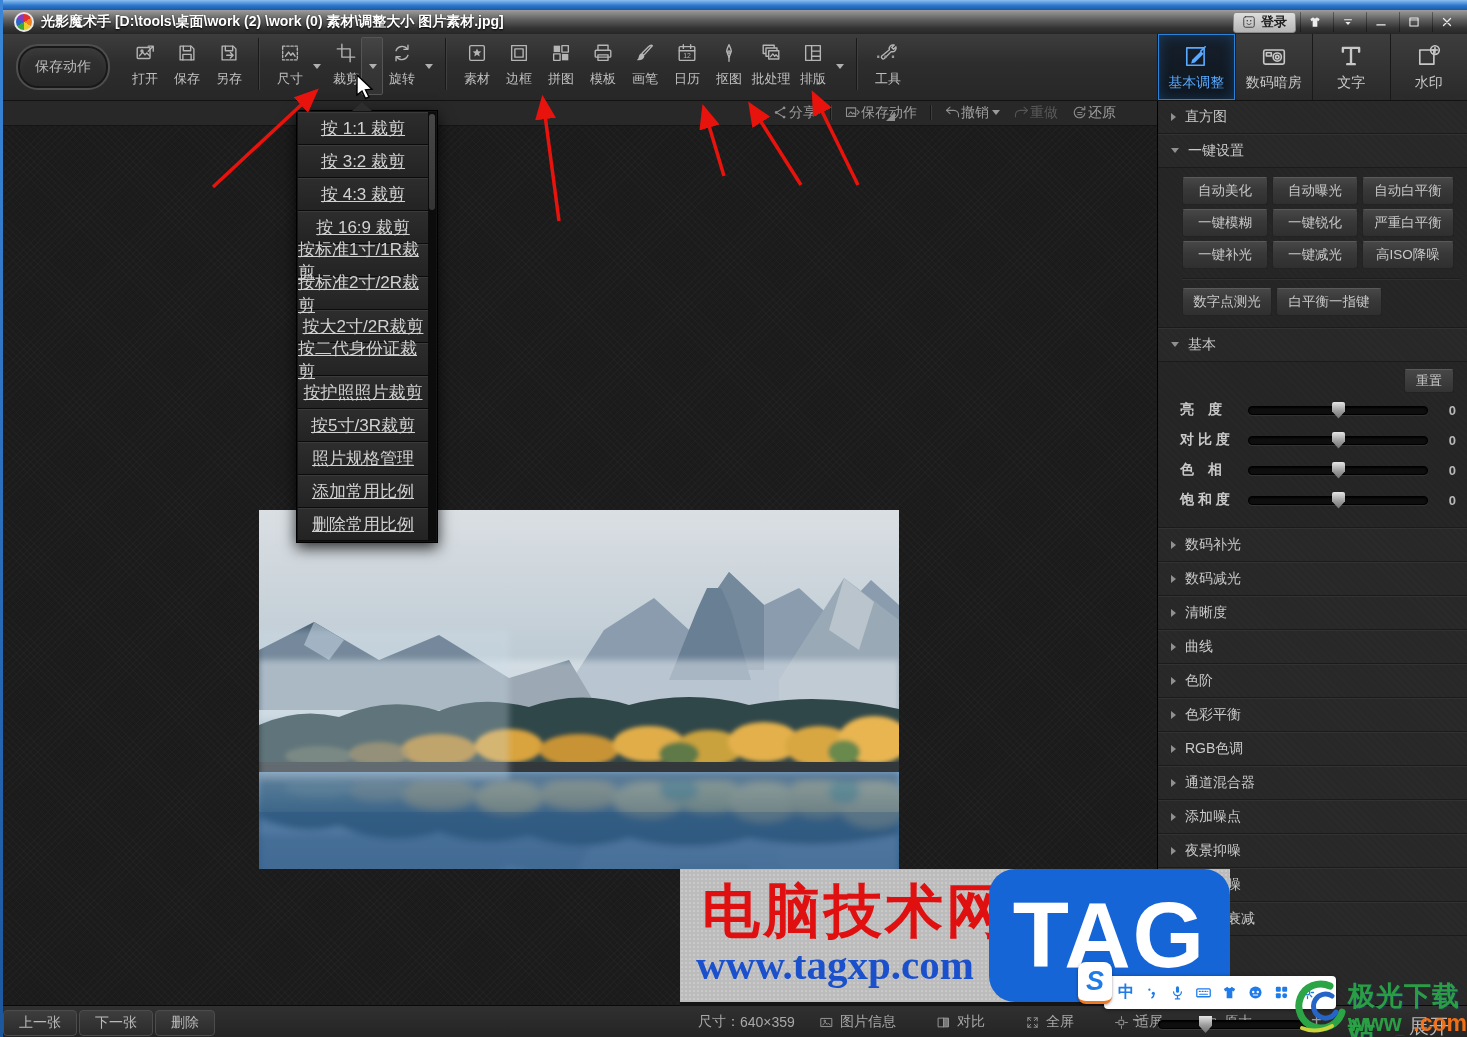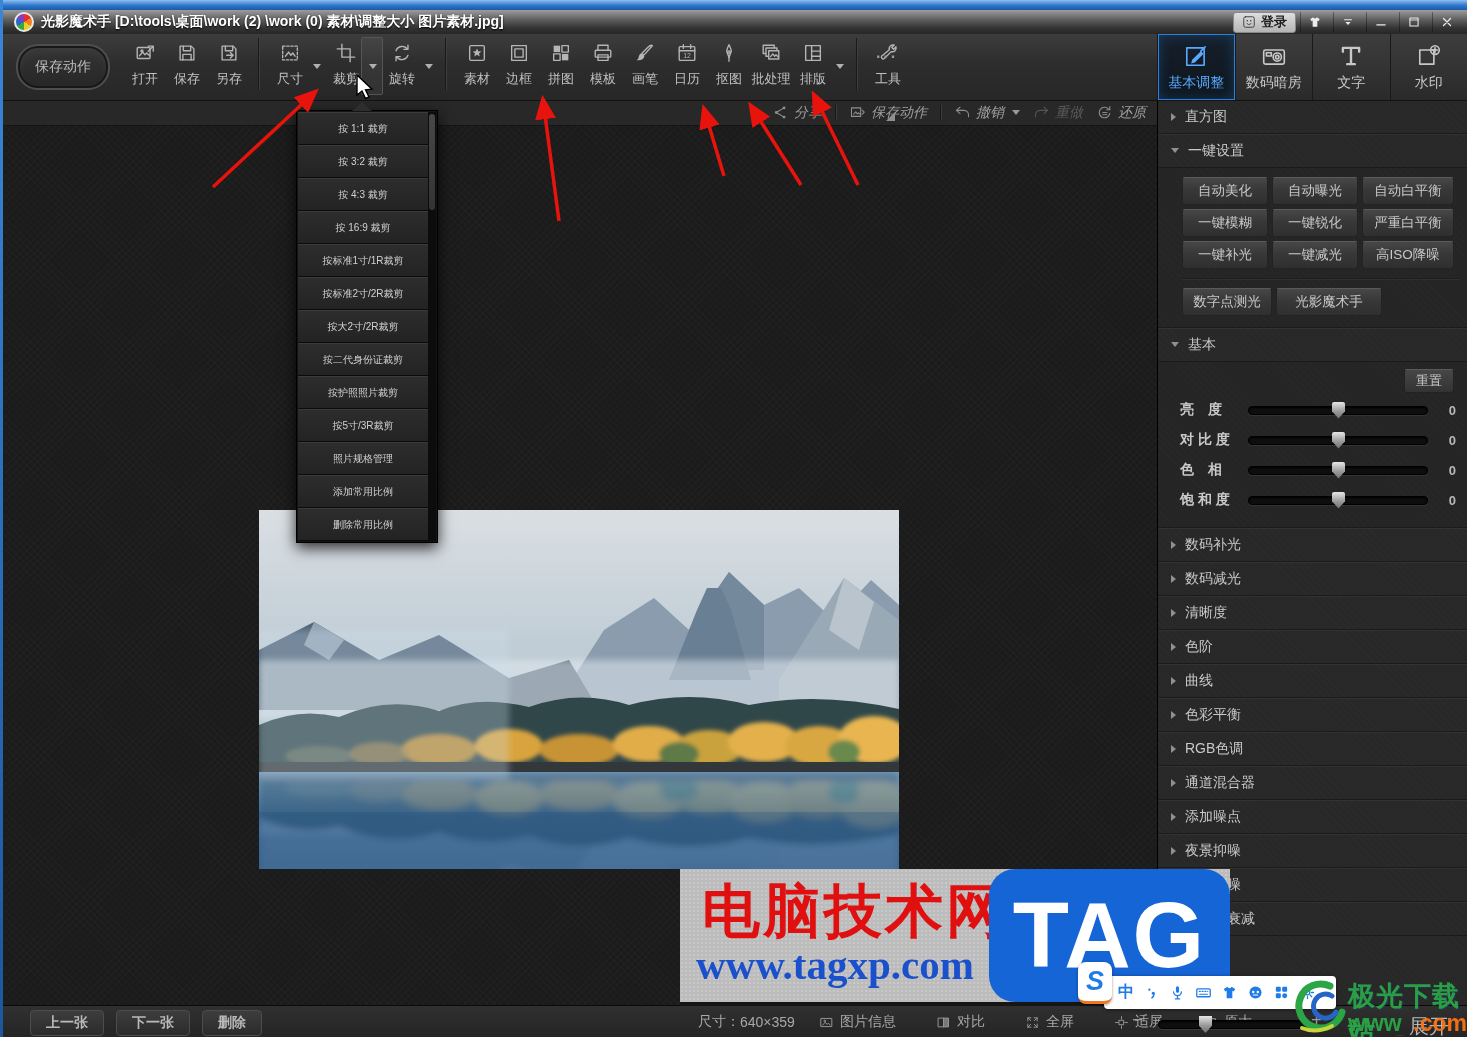--- a/index.html
+++ b/index.html
@@ -46,36 +46,36 @@
   
   .mode-tabs{position:absolute;right:0;top:34px;width:310px;height:66px;display:flex;z-index:7;}
   .mode-tab{flex:1;display:flex;flex-direction:column;align-items:center;justify-content:center;gap:5px;
             color:#c8c8c8;font-size:14px;border-left:1px solid #191919;background:linear-gradient(#3d3d3d,#2a2a2a);}
   .mode-tab .icon{width:26px;height:26px;}
   .mode-tab.active{background:linear-gradient(#16202c,#0e151d);color:#59aaff;box-shadow:inset 0 0 0 1px #2a82da, inset 0 0 14px rgba(42,130,218,.35);}
   
   .actionbar{position:absolute;left:0;top:100px;width:1157px;height:25px;z-index:4;
              background:#282828;border-bottom:1px solid #151515;}
   .ab-group{position:absolute;left:772px;top:0;height:25px;display:flex;align-items:center;gap:13px;color:#9f9f9f;font-size:14px;}
-  .ab-item{display:flex;align-items:center;gap:5px;font-style:italic;}
+  .ab-item{display:flex;align-items:center;}
   .ab-item .icon{width:17px;height:17px;color:#8f8f8f;}
   .ab-sep{width:1px;height:15px;background:#171717;box-shadow:1px 0 0 #3d3d3d;}
   .ab-item.dim{color:#5a5a5a;}
   .ab-item.dim .icon{color:#555;}
   .ab-dd{width:0;height:0;border-left:4px solid transparent;border-right:4px solid transparent;border-top:5px solid #9a9a9a;margin-left:3px;}
   
   .canvas{position:absolute;left:0;top:125px;width:1157px;height:880px;background:#1b1b1b;
     background-image:repeating-linear-gradient(45deg,rgba(255,255,255,.018) 0 1px,transparent 1px 5px),
                      repeating-linear-gradient(-45deg,rgba(255,255,255,.018) 0 1px,transparent 1px 5px);}
   .photo{position:absolute;left:259px;top:385px;width:640px;height:359px;z-index:2;}
   
   .crop-menu{position:absolute;left:296px;top:110px;width:130px;z-index:30;background:#141414;
              border:1px solid #000;box-shadow:0 5px 14px rgba(0,0,0,.8);padding:1px 9px 1px 1px;}
-  .crop-item{height:31px;display:flex;align-items:center;justify-content:center;font-size:10px;color:#d2d2d2;
-             background:linear-gradient(#2d2d2d,#232323);border-top:1px solid #3a3a3a;border-bottom:1px solid #0b0b0b;}
+  .crop-item{height:31px;display:flex;align-items:center;justify-content:center;font-size:17px;color:#d2d2d2;
+             background:linear-gradient(#2d2d2d,#232323);border-top:1px solid #3a3a3a;border-bottom:1px solid #0b0b0b;text-decoration:underline;}
   .menu-scroll{position:absolute;right:1px;top:1px;bottom:1px;width:8px;background:#0c0c0c;}
   .menu-thumb{position:absolute;left:1px;top:2px;width:6px;height:96px;border-radius:3px;background:linear-gradient(#474747,#343434);}
   .menu-notch{position:absolute;left:352px;top:102px;width:0;height:0;z-index:31;
               border-left:10px solid transparent;border-right:10px solid transparent;border-bottom:9px solid #2d2d2d;}
   
   .rpanel{position:absolute;left:1157px;top:100px;width:310px;height:905px;background:#282828;border-left:1px solid #000;z-index:3;
     background-image:repeating-linear-gradient(45deg,rgba(255,255,255,.012) 0 1px,transparent 1px 5px);}
   .sec-row{height:33px;display:flex;align-items:center;gap:9px;padding-left:13px;
            border-bottom:1px solid #1b1b1b;box-shadow:inset 0 1px 0 #323232;color:#c9c9c9;font-size:14px;}
   .tri-r{width:0;height:0;border-left:5px solid #909090;border-top:4px solid transparent;border-bottom:4px solid transparent;}
@@ -95,21 +95,21 @@
   .slider-track{flex:1;position:relative;height:7px;margin:0 12px 0 4px;border-radius:4px;background:#0e0e0e;
         border:1px solid #000;box-shadow:inset 0 1px 2px #000, 0 1px 0 #333;}
   .slider-thumb{position:absolute;left:calc(50% - 6px);top:-5px;width:13px;height:17px;
         background:linear-gradient(#e6e6e6,#9a9a9a 55%,#6f6f6f);clip-path:polygon(0 0,100% 0,100% 58%,50% 100%,0 58%);
         border-radius:2px;}
   .slider-val{width:16px;text-align:right;color:#b8b8b8;font-size:13px;}
   .basic-pad{padding-bottom:12px;}
   
   .statusbar{position:absolute;left:0;top:1005px;width:100%;height:32px;z-index:10;
              background:linear-gradient(#303030,#242424);border-top:1px solid #0a0a0a;}
-  .nav-group{position:absolute;left:30px;top:4px;display:flex;gap:12px;font-weight:bold;}
+  .nav-group{position:absolute;left:3px;top:4px;display:flex;gap:2px;}
   .nav-btn{padding:3px 15px;border:1px solid #4c4c4c;border-radius:4px;color:#b9b9b9;font-size:14px;
            background:linear-gradient(#3d3d3d,#2b2b2b);}
   .view-group{position:absolute;left:698px;top:0;height:32px;display:flex;align-items:center;gap:24px;color:#a8a8a8;font-size:14px;}
   .view-item{display:flex;align-items:center;gap:6px;}
   .view-item .icon{width:15px;height:15px;color:#9a9a9a;}
   .size-text{display:flex;align-items:center;color:#a8a8a8;}
   .zoom-minus{position:absolute;left:1132px;top:3px;color:#9a9a9a;font-size:19px;}
   .zoom-plus{position:absolute;left:1311px;top:3px;color:#9a9a9a;font-size:19px;}
   .zoom-track{position:absolute;left:1158px;top:14px;width:148px;height:7px;border-radius:4px;background:#0e0e0e;
               border:1px solid #000;box-shadow:inset 0 1px 2px #000,0 1px 0 #3a3a3a;}
@@ -587,21 +587,21 @@
 
           <div class="qbtn">一键减光</div>
 
           <div class="qbtn">高ISO降噪</div>
 
       </div>
       <div class="qextra">
 
           <div class="qbtn">数字点测光</div>
 
-          <div class="qbtn">光影魔术手</div>
+          <div class="qbtn">白平衡一指键</div>
 
       </div>
     </div>
     <div class="sec-row">
       <span class="tri-d"></span>
       <span>基本</span>
     </div>
     <div class="sec-body basic-pad">
       <div class="reset-row">
         <div class="reset-btn">重置</div>
@@ -654,26 +654,26 @@
           <span>数码减光</span>
         </div>
 
         <div class="sec-row">
           <span class="tri-r"></span>
           <span>清晰度</span>
         </div>
 
         <div class="sec-row">
           <span class="tri-r"></span>
+          <span>曲线</span>
+        </div>
+
+        <div class="sec-row">
+          <span class="tri-r"></span>
           <span>色阶</span>
-        </div>
-
-        <div class="sec-row">
-          <span class="tri-r"></span>
-          <span>曲线</span>
         </div>
 
         <div class="sec-row">
           <span class="tri-r"></span>
           <span>色彩平衡</span>
         </div>
 
         <div class="sec-row">
           <span class="tri-r"></span>
           <span>RGB色调</span>

